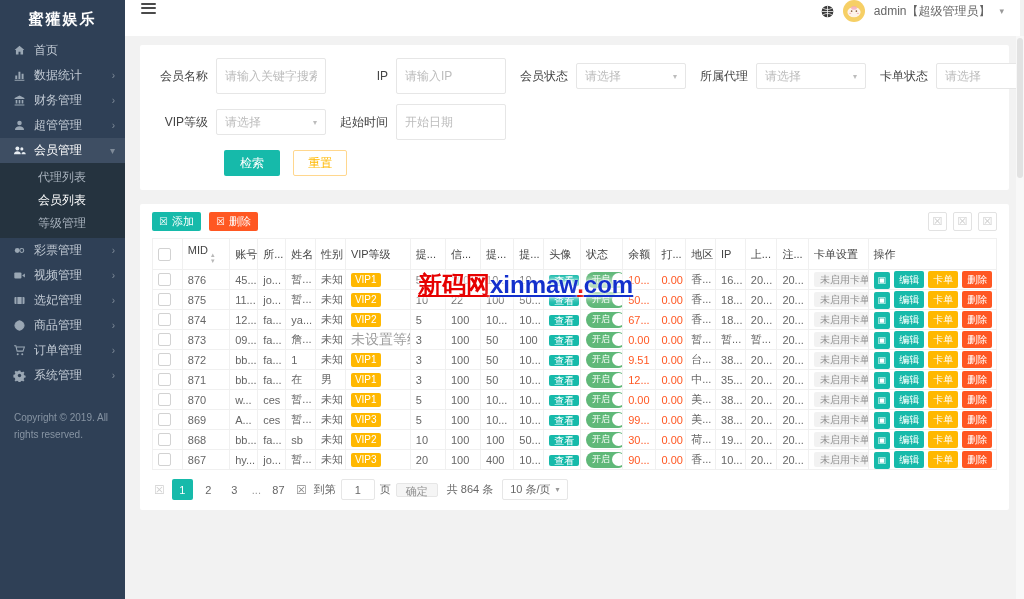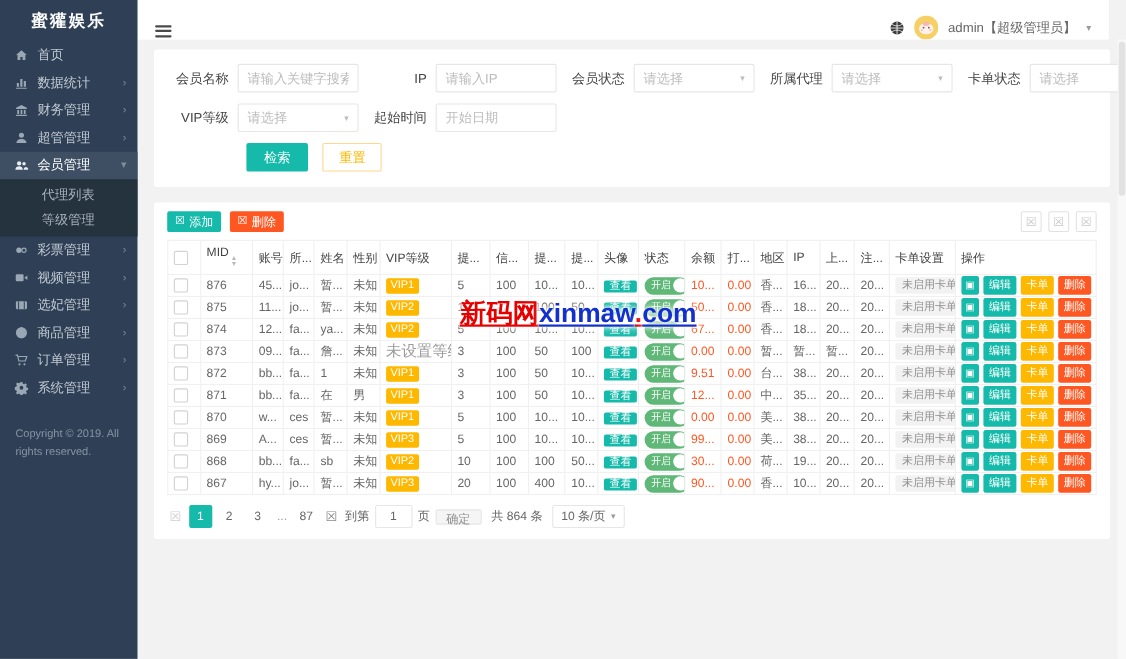--- a/index.html
+++ b/index.html
@@ -19,38 +19,38 @@
   .menu-item .mi-label{flex:1;white-space:nowrap}
   .mi-caret{font-size:10px;color:#7f8b99}
   .menu-item.active{background:var(--sidebar-active);color:#fff}
   .menu-item.active .mi-icon{color:#e8edf2}
   .submenu{background:var(--sidebar-sub);padding:3px 0}
   .submenu-item{height:23px;line-height:23px;padding-left:38px;font-size:12px;color:#a8b2bd;cursor:pointer;white-space:nowrap}
   .submenu-item.active{color:#fff}
   .copyright{margin-top:22px;padding:0 14px;font-size:10px;color:#8794a3;line-height:1.65}
 
   
-  .topbar{position:absolute;left:125px;top:0;right:16px;height:36px;background:#fff;display:flex;align-items:flex-end;padding:0 16px;z-index:5}
+  .topbar{position:absolute;left:125px;top:0;right:4px;height:36px;background:#fff;display:flex;align-items:flex-start;padding:0 16px;z-index:5}
   .hamburger{width:15px;cursor:pointer}
   .hamburger i{display:block;height:2px;background:#4a4a4a;margin:2.5px 0;border-radius:1px}
   .top-right{margin-left:auto;display:flex;align-items:center;gap:9px;cursor:pointer}
   .globe-btn svg,.avatar svg{display:block}
   .admin-name{color:#666;font-size:12px}
   .admin-caret{color:#999;font-size:9px}
 
   
   .main{position:absolute;left:125px;top:36px;right:0;bottom:0;background:#f2f2f2;padding:9px 15px 0 15px;overflow:hidden}
   .card{background:#fff;border-radius:2px}
 
   
   .filter-card{padding:13px 16px 14px}
   .filter-row{display:flex;align-items:center;margin-bottom:10px}
   .filter-field{display:flex;align-items:center;margin-right:10px}
   .ff-label{width:60px;text-align:right;padding-right:8px;color:#444;font-size:12px;white-space:nowrap}
-  .ff-input{width:110px;height:26px;border:1px solid #e6e6e6;border-radius:2px;padding:0 8px;font-size:12px;color:#666;background:#fff;outline:none}
+  .ff-input{width:110px;height:36px;border:1px solid #e6e6e6;border-radius:2px;padding:0 8px;font-size:12px;color:#666;background:#fff;outline:none}
   .ff-input::placeholder{color:#bcbcbc}
   .ff-select{width:110px;height:26px;border:1px solid #e6e6e6;border-radius:2px;padding:0 8px;display:flex;align-items:center;justify-content:space-between;color:#bcbcbc;font-size:12px;background:#fff;cursor:pointer}
   .ff-select .caret{color:#bcbcbc;font-size:8px}
   .filter-actions{margin-top:6px;padding-left:68px}
   .btn-search{height:26px;padding:0 16px;background:var(--accent);color:#fff;border:none;border-radius:2px;font-size:12px;cursor:pointer}
   .btn-reset{height:26px;padding:0 14px;background:#fff;color:var(--warn);border:1px solid #ffd78e;border-radius:2px;font-size:12px;margin-left:10px;cursor:pointer}
 
   
   .table-card{margin-top:14px;padding:8px 12px 10px}
   .tbl-toolbar{display:flex;align-items:center;margin-bottom:7px}
@@ -155,20 +155,21 @@
             <circle cx="10.9" cy="6" r="1.9"></circle>
             <path d="M1.2 12.6c0-2.4 2-3.7 4.2-3.7s4.2 1.3 4.2 3.7Z"></path>
             <path d="M10.4 12.6c.1-1.9 1.3-2.9 2.6-2.9s2.6 1 2.7 2.9Z"></path>
           </svg>
         </span>
         <span class="mi-label">会员管理</span>
         <span class="mi-caret">▾</span>
       </div>
       <div class="submenu">
         <div class="submenu-item">代理列表</div>
+        <div class="submenu-item active">会员列表</div>
         <div class="submenu-item">等级管理</div>
       </div>
       <div class="menu-item">
         <span class="mi-icon">
           <svg viewBox="0 0 16 16">
             <circle cx="5.2" cy="8" r="3"></circle>
             <circle cx="10.8" cy="8" r="2.4" fill="none" stroke="currentColor" stroke-width="1.3"></circle>
           </svg>
         </span>
         <span class="mi-label">彩票管理</span>

